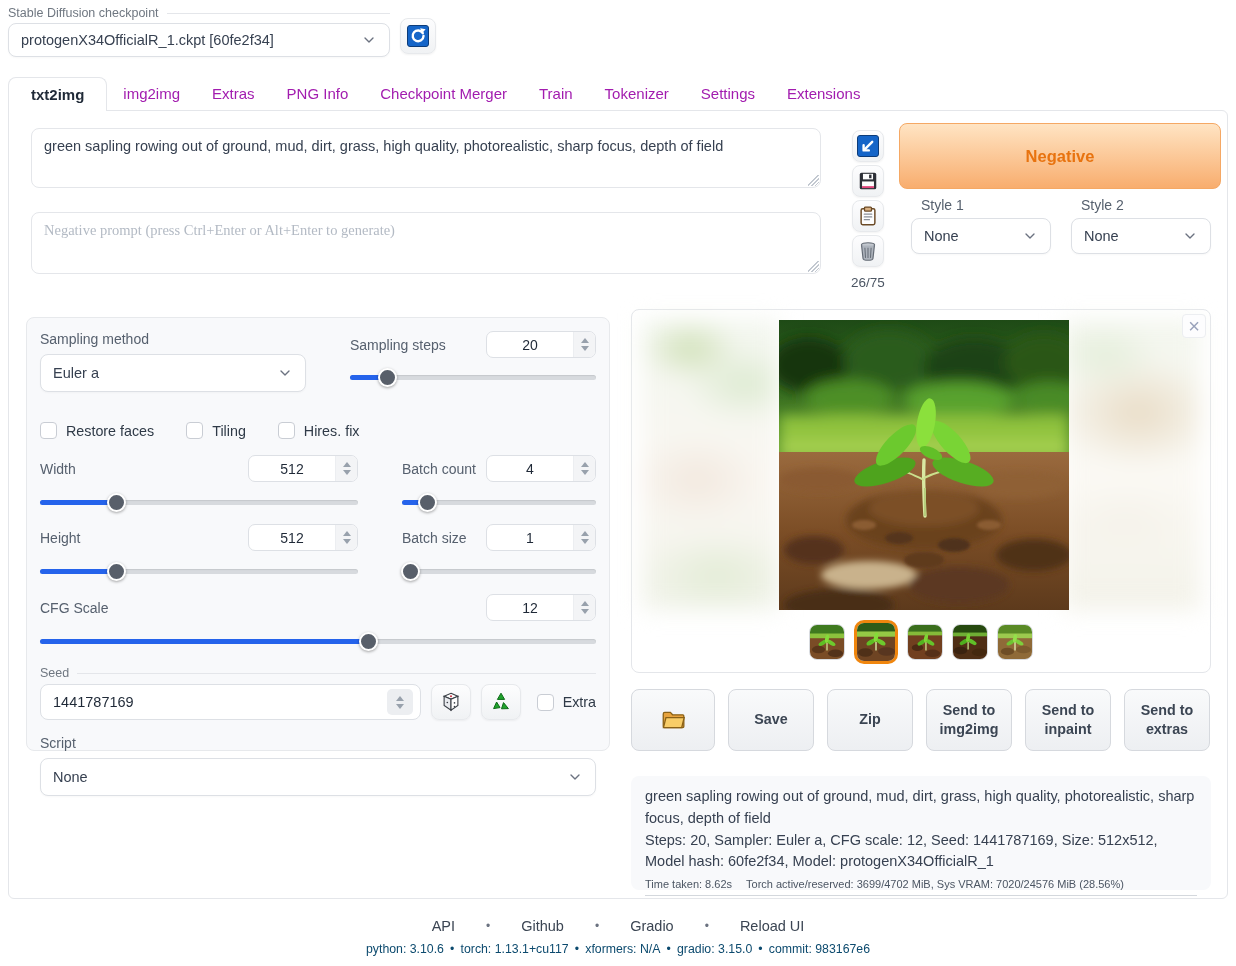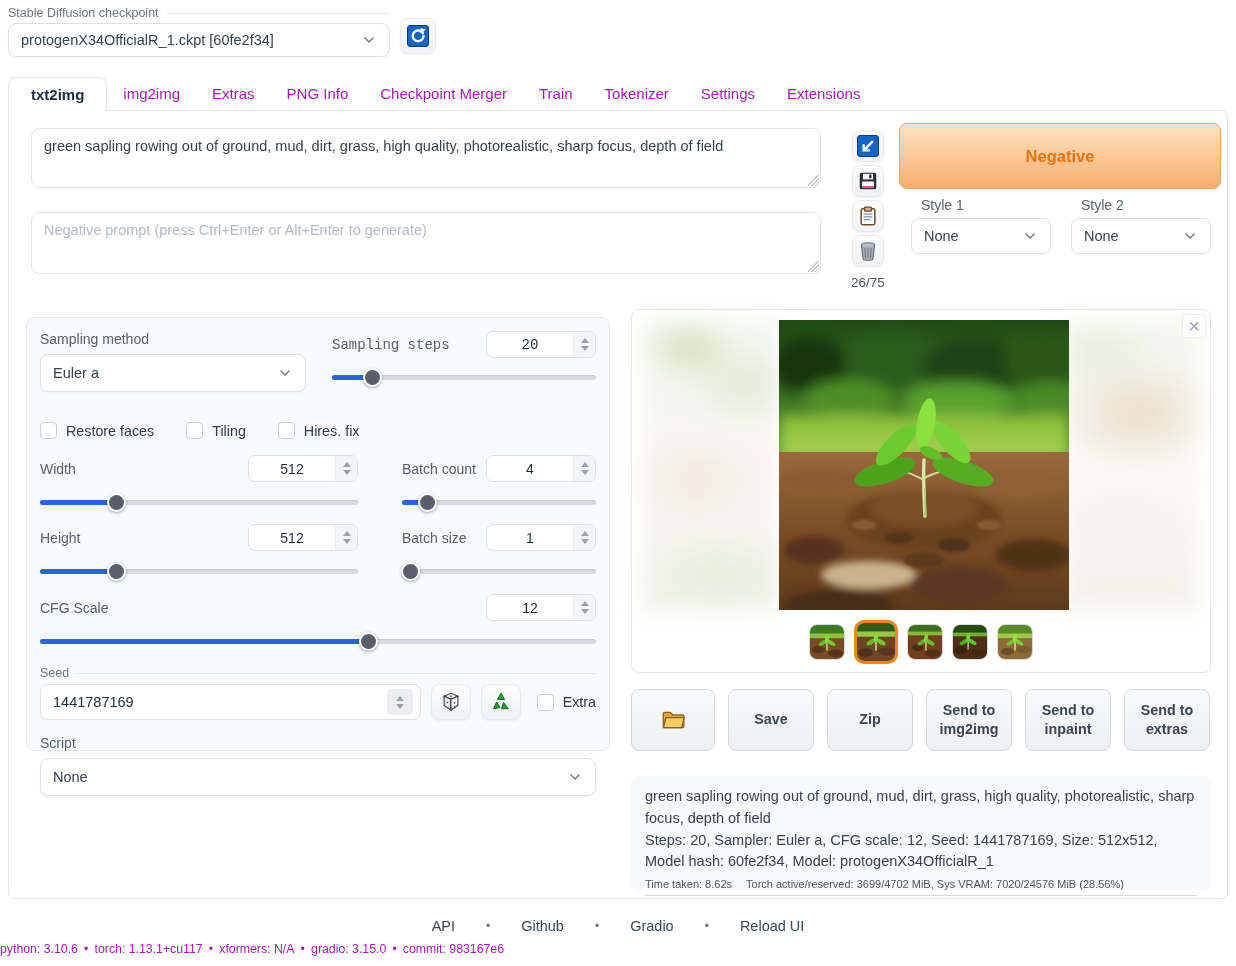--- a/index.html
+++ b/index.html
@@ -60,21 +60,21 @@
     background:linear-gradient(180deg,#ffe4c3 0%,#f8ad6e 100%); border:1px solid #f5a864;
     display:flex; align-items:center; justify-content:center; cursor:pointer;
     font-size:16.5px; font-weight:700; color:#e8730f; }
   .style-group { position:absolute; width:140px; }
   .style-group .plab { margin-bottom:5px; margin-left:10px; }
   
   .lpanel { position:absolute; left:17px; top:206px; width:584px; height:434px; background:#f8f9fb;
     border:1px solid #e7e9ec; border-radius:8px; padding:13px 13px; }
   .row1 { display:flex; }
   .col-sm { width:266px; }
-  .col-ss { flex:1; margin-left:26px;font-family:Liberation Mono, monospace; }
+  .col-ss { flex:1; margin-left:44px; }
   .hdr-row { display:flex; align-items:center; }
   .hdr-row .plab { flex:1; }
   .cbrow { display:flex; gap:32px; margin-top:30px; }
   .grid2 { display:flex; margin-top:16px; }
   .gcell-l { width:318px; }
   .gcell-r { flex:1; margin-left:44px; }
   .seedrow { display:flex; align-items:center; gap:10px; margin-top:4px; }
   .seedbox { flex:1; height:36px; display:flex; align-items:center; background:#fff; border:1px solid #dde0e5;
     border-radius:8px; padding:0 7px 0 12px; font-size:14.5px; color:#1f2937; }
   .seedbox .sv { flex:1; }
@@ -108,21 +108,21 @@
   .btnrow .graybtn { width:86px; height:62px; }
   .btnrow .folder { width:84px; }
   .infoblock { position:absolute; left:622px; top:665px; width:580px; height:114px; background:#f8f9fb;
     border-radius:8px; padding:10px 14px 0; }
   .infotext { font-size:14.5px; color:#374151; line-height:1.5; }
   .timeline { margin-top:5px; font-size:11px; color:#4b5563; padding-bottom:5px; border-bottom:1px solid #d4d8dd; display:flex; gap:14px; }
   
   .flinks { position:absolute; top:918px; left:0; width:100%; display:flex; justify-content:center; align-items:center; gap:16px; font-size:14.5px; color:#3b4553; }
   .flinks .lnk { cursor:pointer; }
   .flinks .sep { color:#6b7280; margin:0 15px; font-size:12px; }
-  .fver { position:absolute; top:942px; left:0; width:100%; text-align:left; font-size:12.3px; color:#a21caf; }
+  .fver { position:absolute; top:942px; left:0; width:100%; text-align:center; font-size:12.3px; color:#0c4a6e; }
 </style>
 </head>
 <body>
 
 <div id="app">
 
   <div class="ckpt-wrap">
     <div class="flabel">
       <span>Stable Diffusion checkpoint</span>
       <span class="line"></span>
@@ -151,21 +151,21 @@
     <div class="tab">Train</div>
     <div class="tab">Tokenizer</div>
     <div class="tab">Settings</div>
     <div class="tab">Extensions</div>
   </div>
 
   <div class="container">
 
     <textarea class="ta" style="left: 22px; top: 17px; height: 60px;" spellcheck="false">green sapling rowing out of ground, mud, dirt, grass, high quality, photorealistic, sharp focus, depth of field</textarea>
     <div class="grip" style="left:799px; top:64px;"></div>
-    <textarea class="ta" style="left: 22px; top: 101px; height: 62px;" spellcheck="false" placeholder="Negative prompt (press Ctrl+Enter or Alt+Enter to generate)"></textarea>
+    <textarea class="ta" style="left: 22px; top: 101px; height: 62px; font-family: Liberation Serif, serif;" spellcheck="false" placeholder="Negative prompt (press Ctrl+Enter or Alt+Enter to generate)"></textarea>
     <div class="grip" style="left:799px; top:150px;"></div>
 
     <div class="toolcol">
       <div class="icbtn">
         <svg width="24" height="24" viewBox="0 0 24 24">
           <rect x="1.5" y="1.5" width="21" height="21" rx="2.5" fill="#1565c8" stroke="#0c3c7a"></rect>
           <path d="M16.2 7.8L9.2 14.8" stroke="#fff" stroke-width="2.4" stroke-linecap="round"></path>
           <path d="M7.6 16.4v-5.2M7.6 16.4h5.2" stroke="#fff" stroke-width="2.4" stroke-linecap="round"></path>
         </svg>
       </div>

